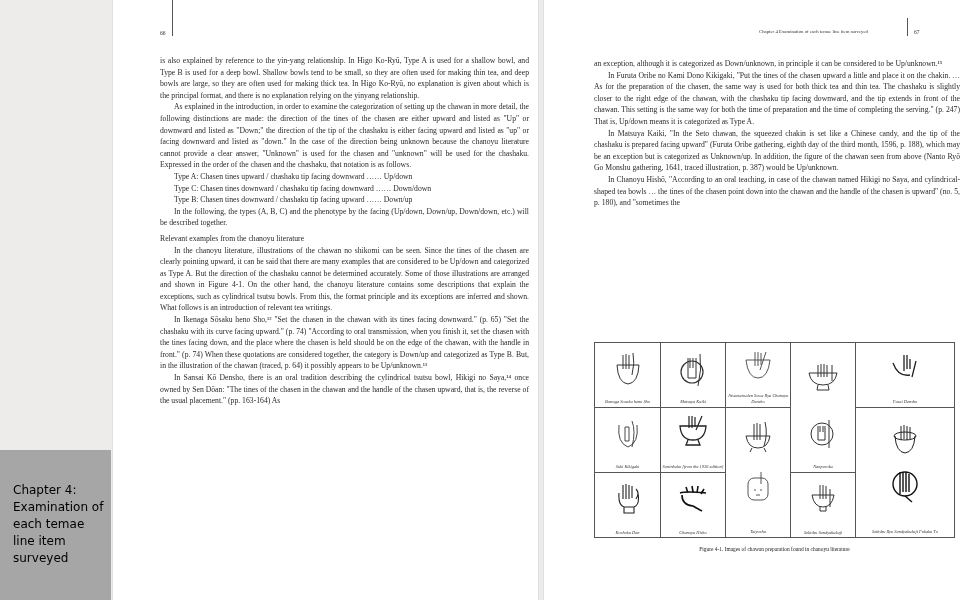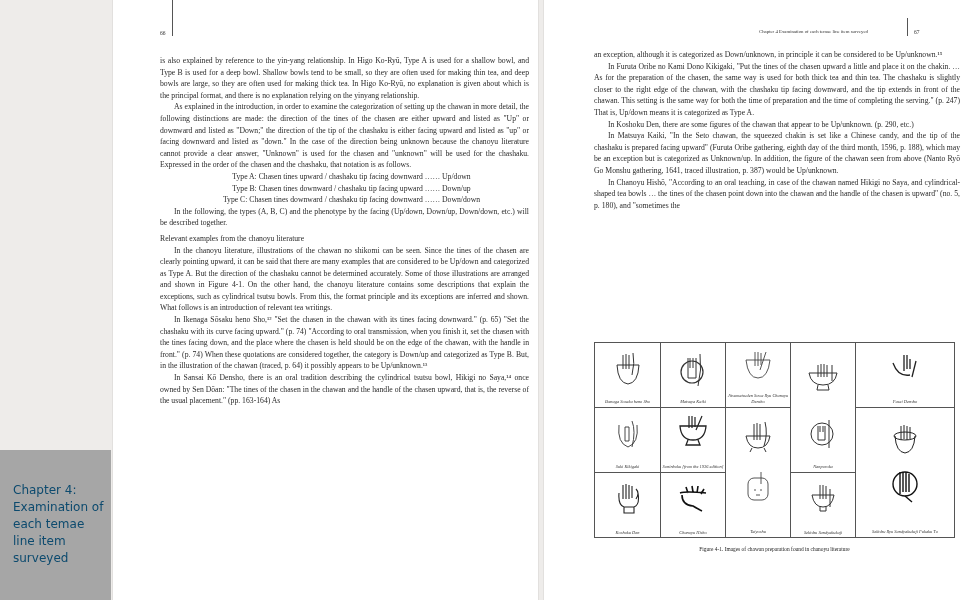--- a/index.html
+++ b/index.html
@@ -3,27 +3,27 @@
 <meta charset="utf-8">
 <style>
   html,body{margin:0;padding:0;}
   body{width:970px;height:600px;overflow:hidden;background:#eeecea;position:relative;font-family:"Liberation Serif","DejaVu Serif",serif;color:#222;}
   .page{position:absolute;top:0;background:#fff;box-shadow:0 0 0 1px #e2e0de;}
   #page-left{left:113px;width:425px;height:600px;}
   #page-right{left:544px;width:426px;height:600px;}
   .body-text{position:absolute;font-size:7.7px;line-height:11.6px;text-align:justify;color:#2a2a2a;}
   .body-text p{margin:0;text-indent:14px;}
   .body-text p.noind{text-indent:0;}
-  .body-text p.type{text-indent:14px;text-align:center;}
+  .body-text p.type{text-indent:14px;text-align:left;}
   .body-text p.head{text-indent:0;margin-top:4px;}
   .folio-rule{position:absolute;width:1px;background:#555;}
   .folio{position:absolute;font-size:5.5px;color:#333;}
   .running-head{position:absolute;font-size:4.8px;color:#333;white-space:nowrap;}
   .sidebar{position:absolute;left:0;top:450px;width:111px;height:150px;background:#a6a6a6;}
-  .sidebar-text{position:absolute;left:13px;top:32px;width:95px;font-family:"DejaVu Sans","Liberation Sans",sans-serif;font-size:12px;line-height:17px;color:#0c4a6e;}
+  .sidebar-text{position:absolute;left:13px;top:32px;width:95px;font-family:"DejaVu Sans","Liberation Sans",sans-serif;font-size:12px;line-height:17px;color:#000000;}
   .fig{position:absolute;left:594px;top:342px;width:361px;height:196px;border:1px solid #555;box-sizing:border-box;}
   .cell{position:absolute;border-right:1px solid #555;border-bottom:1px solid #555;box-sizing:border-box;}
   .cap{position:absolute;left:0;right:0;bottom:3px;text-align:center;font-size:4.4px;line-height:5.4px;font-style:italic;color:#333;}
   .ill{position:absolute;left:50%;transform:translateX(-50%);}
   .fig-caption{position:absolute;left:594px;top:546px;width:361px;text-align:center;font-size:5.4px;color:#222;}
 </style>
 </head>
 <body>
 
 <div class="sidebar">
@@ -31,38 +31,37 @@
 </div>
 
 <div class="page" id="page-left"></div>
 <div class="folio-rule" style="left:172px;top:0;height:36px;"></div>
 <div class="folio" style="left:160px;top:30px;">66</div>
 
 <div class="body-text" style="left:160px;top:55px;width:369px;">
   <p class="noind">is also explained by reference to the yin-yang relationship. In Higo Ko-Ryū, Type A is used for a shallow bowl, and Type B is used for a deep bowl. Shallow bowls tend to be small, so they are often used for making thin tea, and deep bowls are large, so they are often used for making thick tea. In Higo Ko-Ryū, no explanation is given about which is the principal format, and there is no explanation relying on the yinyang relationship.</p>
   <p>As explained in the introduction, in order to examine the categorization of setting up the chawan in more detail, the following distinctions are made: the direction of the tines of the chasen are either upward and listed as "Up" or downward and listed as "Down;" the direction of the tip of the chashaku is either facing upward and listed as "up" or facing downward and listed as "down." In the case of the direction being unknown because the chanoyu literature cannot provide a clear answer, "Unknown" is used for the chasen and "unknown" will be used for the chashaku. Expressed in the order of the chasen and the chashaku, that notation is as follows.</p>
   <p class="type">Type A: Chasen tines upward / chashaku tip facing downward …… Up/down</p>
+  <p class="type">Type C: Chasen tines downward / chashaku tip facing downward …… Down/down</p>
   <p class="type">Type B: Chasen tines downward / chashaku tip facing upward …… Down/up</p>
-  <p class="type">Type C: Chasen tines downward / chashaku tip facing downward …… Down/down</p>
   <p>In the following, the types (A, B, C) and the phenotype by the facing (Up/down, Down/up, Down/down, etc.) will be described together.</p>
   <p class="head">Relevant examples from the chanoyu literature</p>
   <p>In the chanoyu literature, illustrations of the chawan no shikomi can be seen. Since the tines of the chasen are clearly pointing upward, it can be said that there are many examples that are considered to be Up/down and categorized as Type A. But the direction of the chashaku cannot be determined accurately. Some of those illustrations are arranged and shown in Figure 4-1. On the other hand, the chanoyu literature contains some descriptions that explain the exceptions, such as cylindrical tsutsu bowls. From this, the format principle and its exceptions are inferred and shown. What follows is an introduction of relevant tea writings.</p>
   <p>In Ikenaga Sōsaku heno Sho,¹² "Set the chasen in the chawan with its tines facing downward." (p. 65) "Set the chashaku with its curve facing upward." (p. 74) "According to oral transmission, when you finish it, set the chasen with the tines facing down, and the place where the chasen is held should be on the edge of the chawan, with the handle in front." (p. 74) When these quotations are considered together, the category is Down/up and categorized as Type B. But, in the illustration of the chawan (traced, p. 64) it possibly appears to be Up/unknown.¹³</p>
   <p>In Sansai Kō Densho, there is an oral tradition describing the cylindrical tsutsu bowl, Hikigi no Saya,¹⁴ once owned by Sen Dōan: "The tines of the chasen in the chawan and the handle of the chasen upward, that is, the reverse of the usual placement." (pp. 163-164) As</p>
 </div>
 
 <div class="page" id="page-right"></div>
 <div class="running-head" style="left:759px;top:29px;">Chapter 4  Examination of each temae line item surveyed</div>
 <div class="folio-rule" style="left:907px;top:18px;height:18px;"></div>
 <div class="folio" style="left:914px;top:29px;">67</div>
 
-<div class="body-text" style="left:594px;top:49px;width:366px;">
+<div class="body-text" style="left:594px;top:58px;width:366px;">
   <p class="noind">an exception, although it is categorized as Down/unknown, in principle it can be considered to be Up/unknown.¹⁵</p>
   <p>In Furuta Oribe no Kami Dono Kikigaki, "Put the tines of the chasen upward a little and place it on the chakin. … As for the preparation of the chasen, the same way is used for both thick tea and thin tea. The chashaku is slightly closer to the right edge of the chawan, with the chashaku tip facing downward, and the tip extends in front of the chawan. This setting is the same way for both the time of preparation and the time of completing the serving." (p. 247) That is, Up/down means it is categorized as Type A.</p>
-  <p>In Koshoku Den, there are some figures of the chawan that appear to be Up/unknown. (p. 290, etc.)</p>
   <p>In Matsuya Kaiki, "In the Seto chawan, the squeezed chakin is set like a Chinese candy, and the tip of the chashaku is prepared facing upward" (Furuta Oribe gathering, eighth day of the third month, 1596, p. 188), which may be an exception but is categorized as Unknown/up. In addition, the figure of the chawan seen from above (Nanto Ryō Go Monshu gathering, 1641, traced illustration, p. 387) would be Up/unknown.</p>
   <p>In Chanoyu Hishō, "According to an oral teaching, in case of the chawan named Hikigi no Saya, and cylindrical-shaped tea bowls … the tines of the chasen point down into the chawan and the handle of the chasen is upward" (no. 5, p. 180), and "sometimes the</p>
 </div>
 
 <div class="fig">
 
   <div class="cell" style="left:0;top:0;width:66px;height:65px;">
     <svg class="ill" style="top:10px" width="30" height="34" viewBox="0 0 30 34">
         <path d="M4 12 Q5 30 15 31 Q25 30 26 12 Z" fill="none" stroke="#333" stroke-width="1"></path>
         <path d="M10 2 v14 M13 1 v15 M16 2 v14 M20 0 Q22 10 19 22" fill="none" stroke="#333" stroke-width="1"></path>

